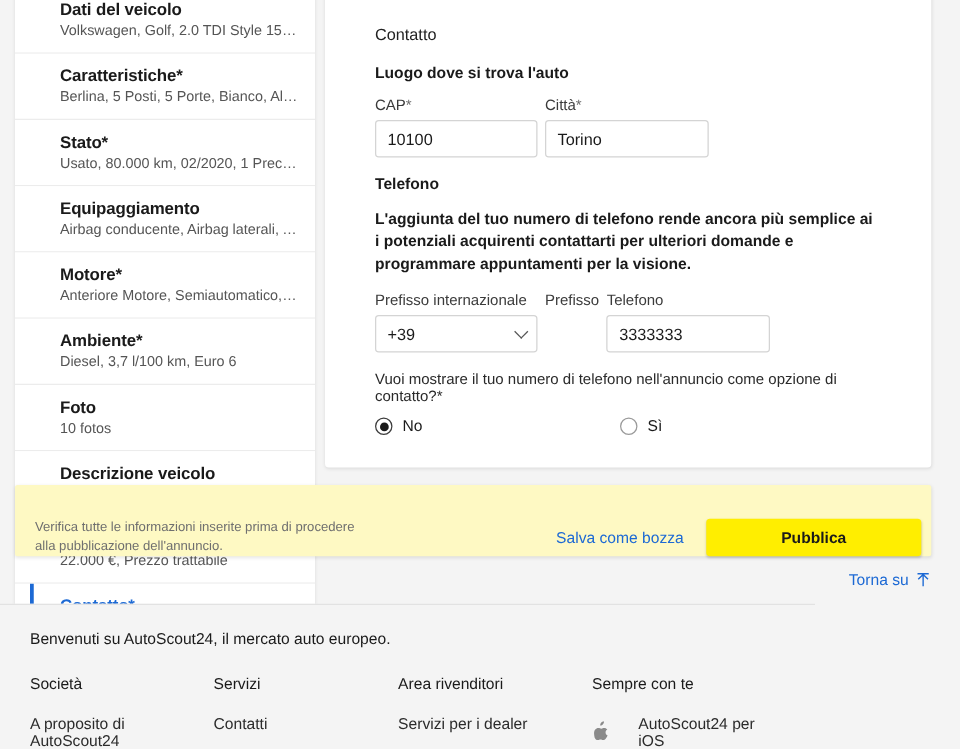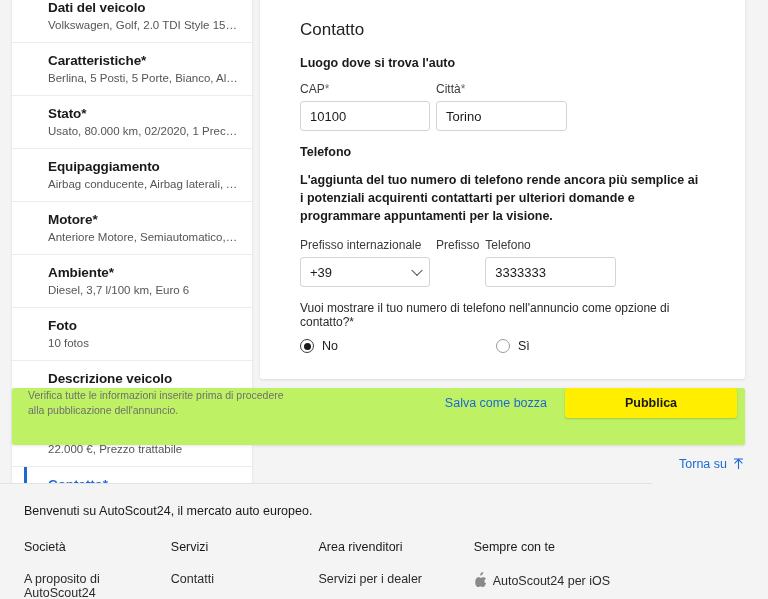--- a/index.html
+++ b/index.html
@@ -51,21 +51,21 @@
 
   
   .main-card {
     position: absolute; left: 260px; top: -10px;
     width: 485px;
     background: #fff;
     border-radius: 3px;
     box-shadow: 0 1px 3px rgba(0,0,0,0.10);
     padding: 24px 40px 26px 40px;
   }
-  .sec-title { font-size: 17px; font-weight: normal; color:#222; margin: 6px 0 16px 0; }
+  .sec-title { font-size: 13px; font-weight: normal; color:#222; margin: 6px 0 16px 0; }
   .lbl-strong { font-size: 12.5px; font-weight: bold; color:#1a1a1a; margin-bottom: 12px; }
   .helper {
     font-size: 12.5px; font-weight: bold; color:#1a1a1a;
     line-height: 18px; margin-bottom: 13px;
   }
 
   .field-row { display: flex; gap: 6px; margin-bottom: 14px; }
   .field { display: flex; flex-direction: column; }
   .field-label { font-size: 12px; color:#3b3b3b; margin-bottom: 5px; }
   .req { color:#6b6b6b; }
@@ -110,24 +110,24 @@
   .radio.checked { border-color:#3c3c3c; }
   .radio.checked::after {
     content:""; width: 7px; height: 7px; border-radius:50%; background:#1a1a1a;
   }
   .radio-label { font-size: 12.5px; color:#1a1a1a; }
 
   
   .action-card {
     position: absolute; left: 12px; top: 388px;
     width: 733px; height: 57px;
-    background: #bef264;
+    background: #fef9c3;
     border-radius: 2px;
     box-shadow: 0 1px 3px rgba(0,0,0,0.10);
-    display: flex; align-items: flex-start;
+    display: flex; align-items: flex-end;
     padding: 0 8px 0 16px;
   }
   .action-note {
     font-size: 10.5px; color:#6f6f6f; line-height: 15px;
     width: 265px;
   }
   .action-right { margin-left: auto; display:flex; align-items:center; gap: 18px; }
   .link-draft {
     font-size: 12.5px; color:#1c69d4; cursor:pointer;
   }
@@ -158,21 +158,21 @@
   }
   .footer-intro { font-size: 12.5px; color:#1a1a1a; margin-bottom: 22px; }
   .footer-cols { display:flex; }
   .fcol { }
   .fcol.c0 { width: 176px; }
   .fcol.c1 { width: 177px; }
   .fcol.c2 { width: 186px; }
   .fcol.c3 { width: 185px; }
   .fcol-h { font-size: 12.5px; font-weight: normal; color:#1a1a1a; margin-bottom: 18px; }
   .fcol-li { font-size: 12.5px; color:#2b2b2b; margin-bottom: 15px; cursor:pointer; }
-  .app-li { display:flex; align-items:center; gap:5px; font-size:12.5px; color:#2b2b2b; margin-bottom: 11px; cursor:pointer; }
+  .app-li { display:flex; align-items:center; gap:23px; font-size:12.5px; color:#2b2b2b; margin-bottom: 11px; cursor:pointer; }
   .app-icon { width:14px; height:15px; flex:none; display:inline-block; }
 </style>
 </head>
 <body>
 
 <div class="page">
 
   <div class="top-area">
 
     <div class="sidebar" id="sidebar">

